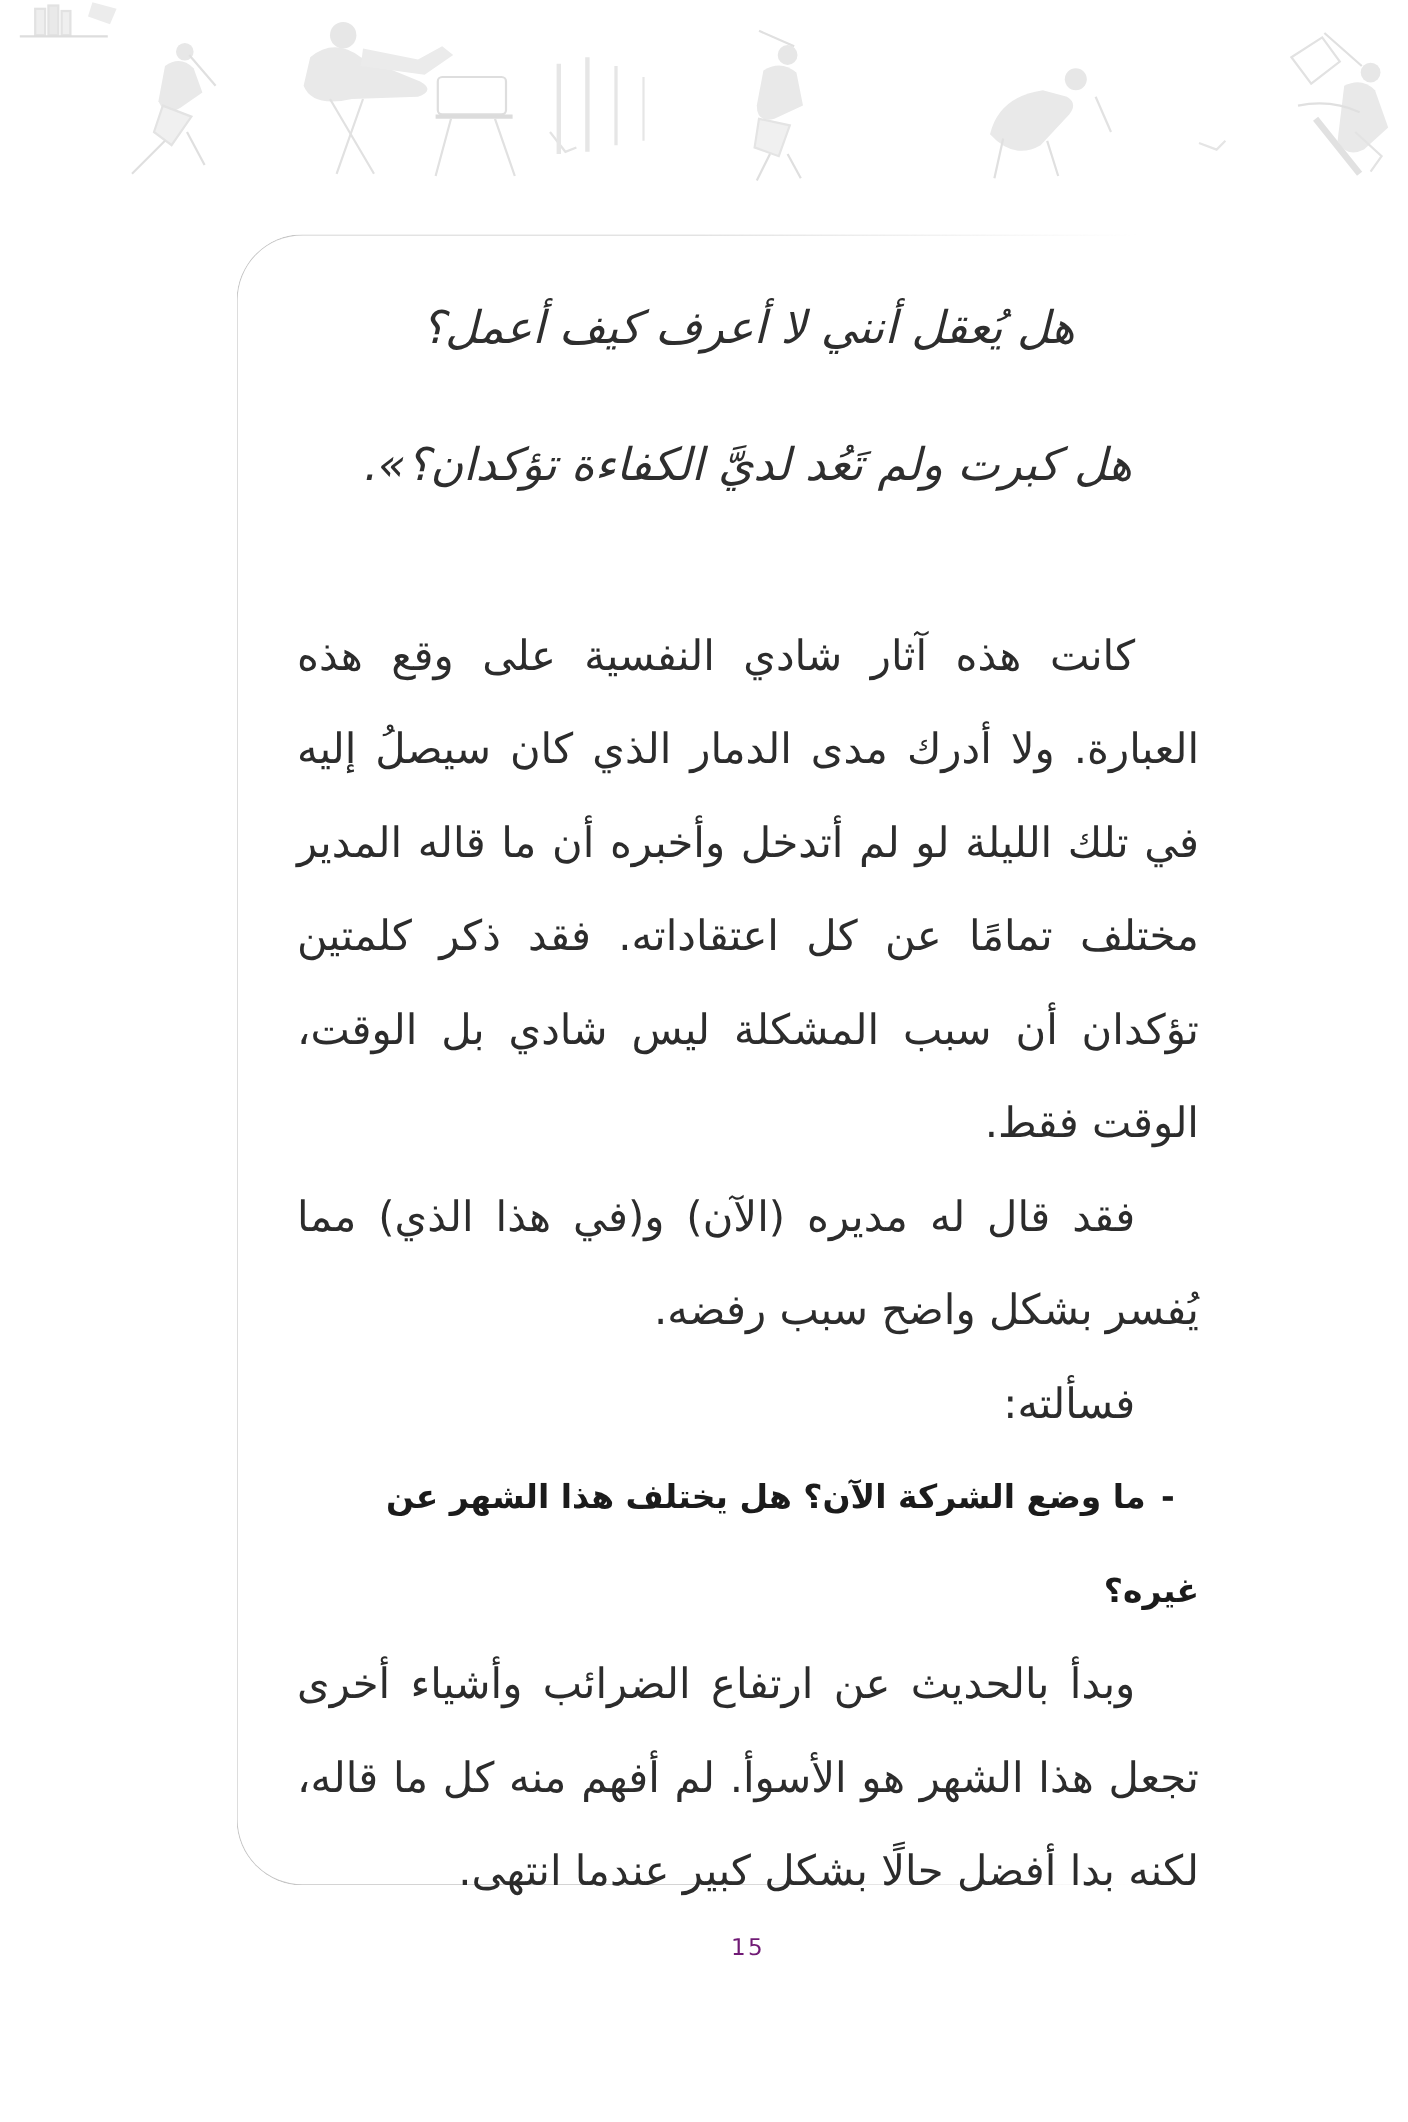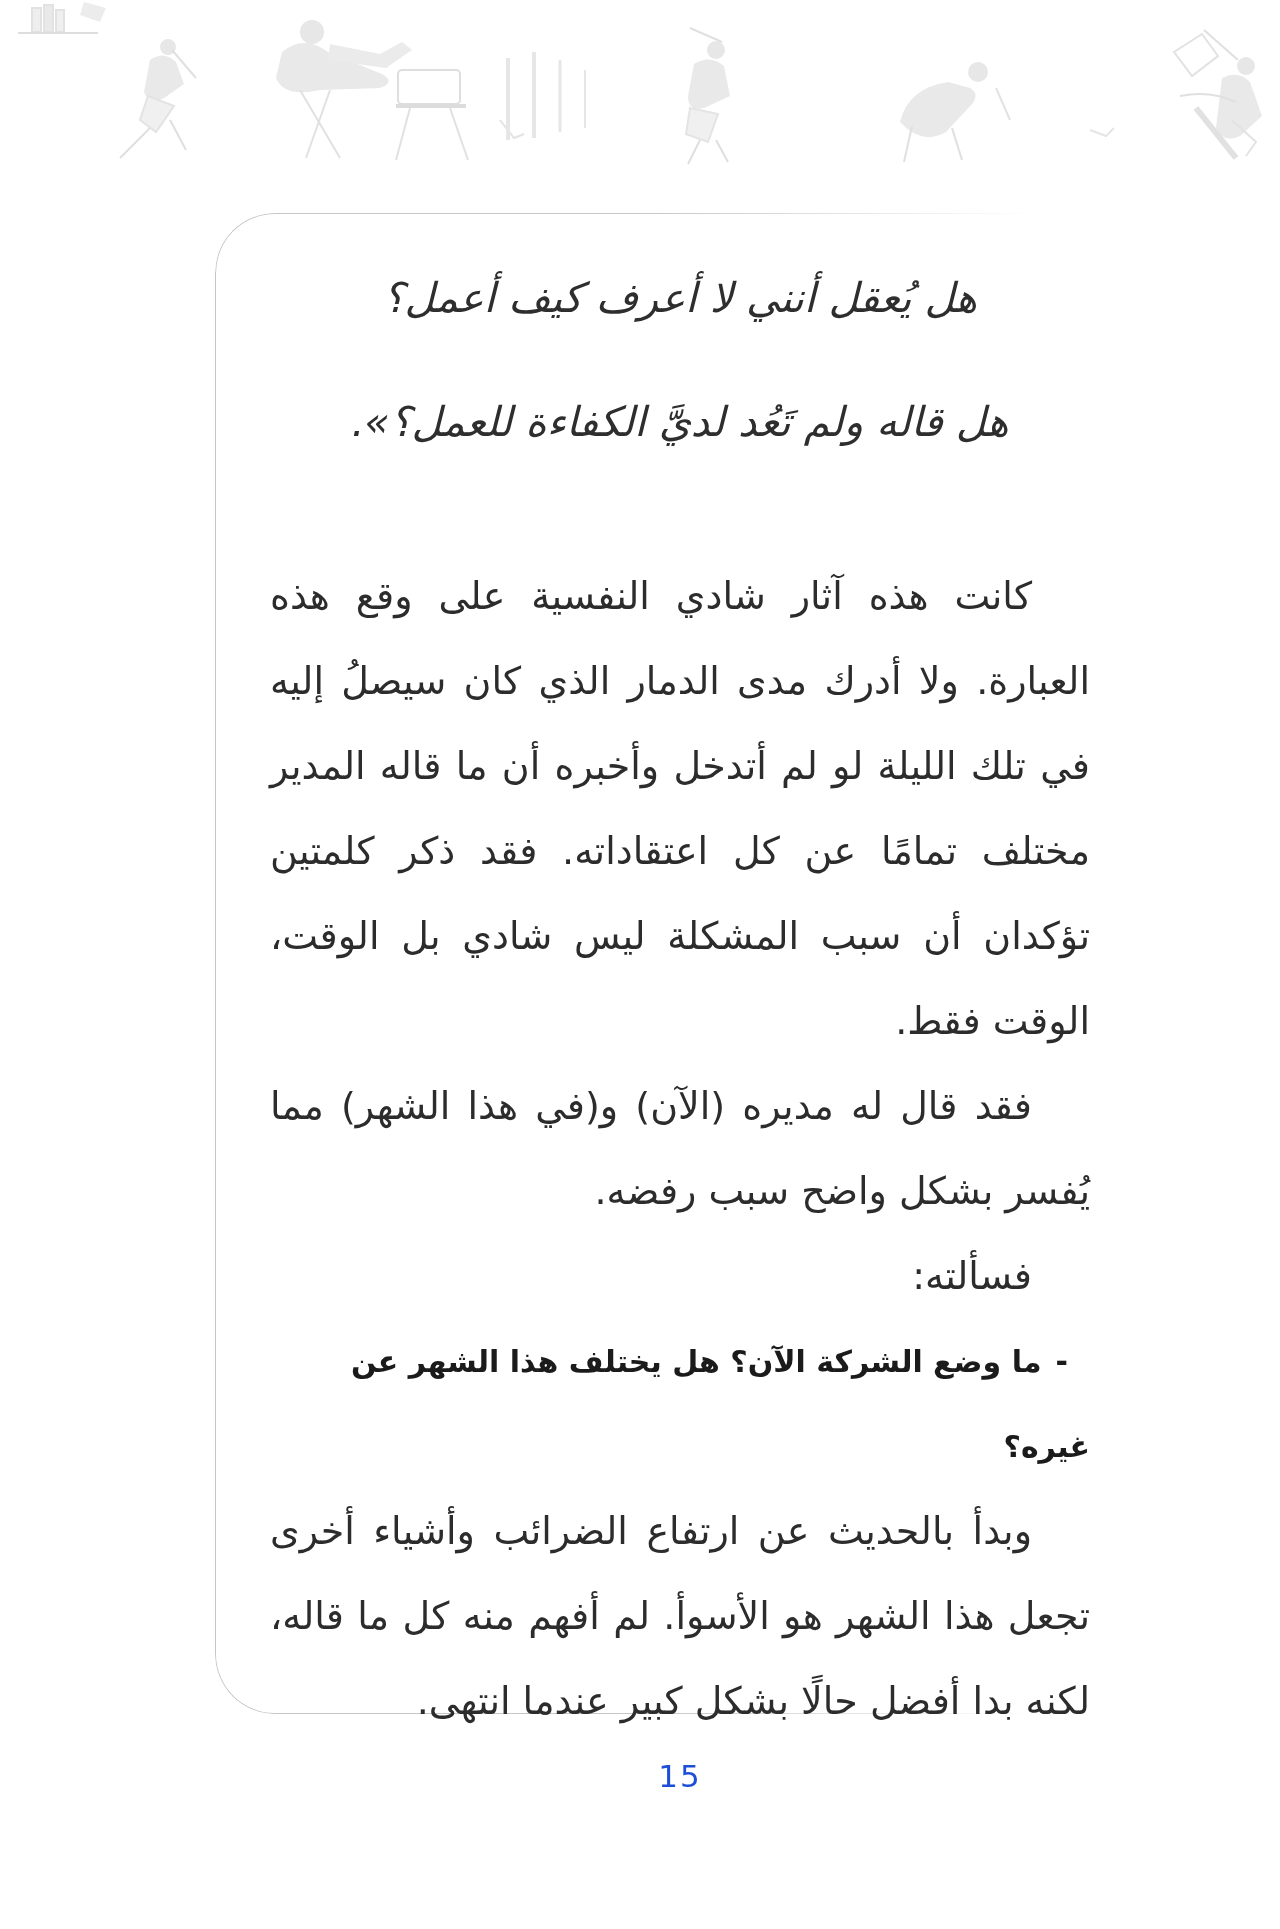--- a/index.html
+++ b/index.html
@@ -73,22 +73,22 @@
   }
   .bullet .dash { margin-left: 14px; }
   .p5 { margin-top: 6px; }
 
   .page-number {
     position: absolute;
     top: 1758px;
     left: 270px;
     width: 820px;
     text-align: center;
-    font-size: 31px;
-    color: #1d4ed8;
+    font-size: 21px;
+    color: #701a75;
     letter-spacing: 2px;
   }
 
   .decor svg { display: block; }
 </style>
 </head>
 <body>
 
 <div class="page">
 
@@ -161,26 +161,26 @@
           <path d="M1232 120 l24 22 -10 14" fill="none" stroke="#e3e3e3"></path>
         </g>
       </g>
     </svg>
   </div>
 
   <div class="frame"></div>
 
   <div class="quote">
     <div>هل يُعقل أنني لا أعرف كيف أعمل؟</div>
-    <div>هل قاله ولم تَعُد لديَّ الكفاءة للعمل؟».</div>
+    <div>هل كبرت ولم تَعُد لديَّ الكفاءة تؤكدان؟».</div>
   </div>
 
   <div class="body">
     <p class="indent p1">كانت هذه آثار شادي النفسية على وقع هذه العبارة. ولا أدرك مدى الدمار الذي كان سيصلُ إليه في تلك الليلة لو لم أتدخل وأخبره أن ما قاله المدير مختلف تمامًا عن كل اعتقاداته. فقد ذكر كلمتين تؤكدان أن سبب المشكلة ليس شادي بل الوقت، الوقت فقط.</p>
-    <p class="indent p2">فقد قال له مديره (الآن) و(في هذا الشهر) مما يُفسر بشكل واضح سبب رفضه.</p>
+    <p class="indent p2">فقد قال له مديره (الآن) و(في هذا الذي) مما يُفسر بشكل واضح سبب رفضه.</p>
     <p class="indent p3">فسألته:</p>
     <p class="bullet">
       <span class="dash">-</span><span>ما وضع الشركة الآن؟ هل يختلف هذا الشهر عن غيره؟</span>
     </p>
     <p class="indent p5">وبدأ بالحديث عن ارتفاع الضرائب وأشياء أخرى تجعل هذا الشهر هو الأسوأ. لم أفهم منه كل ما قاله، لكنه بدا أفضل حالًا بشكل كبير عندما انتهى.</p>
   </div>
 
   <div class="page-number">15</div>
 
 </div>

